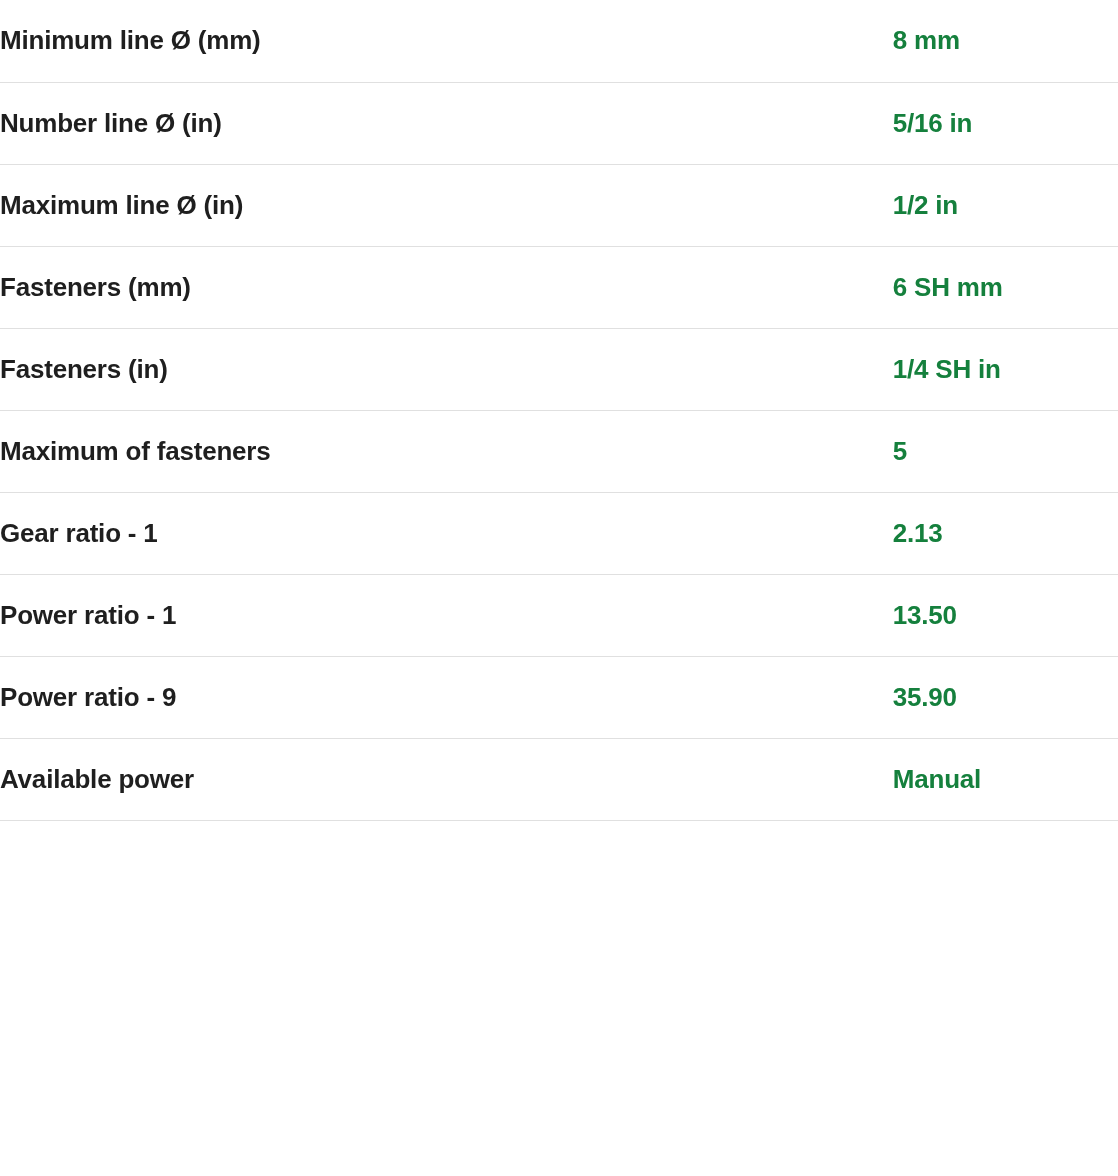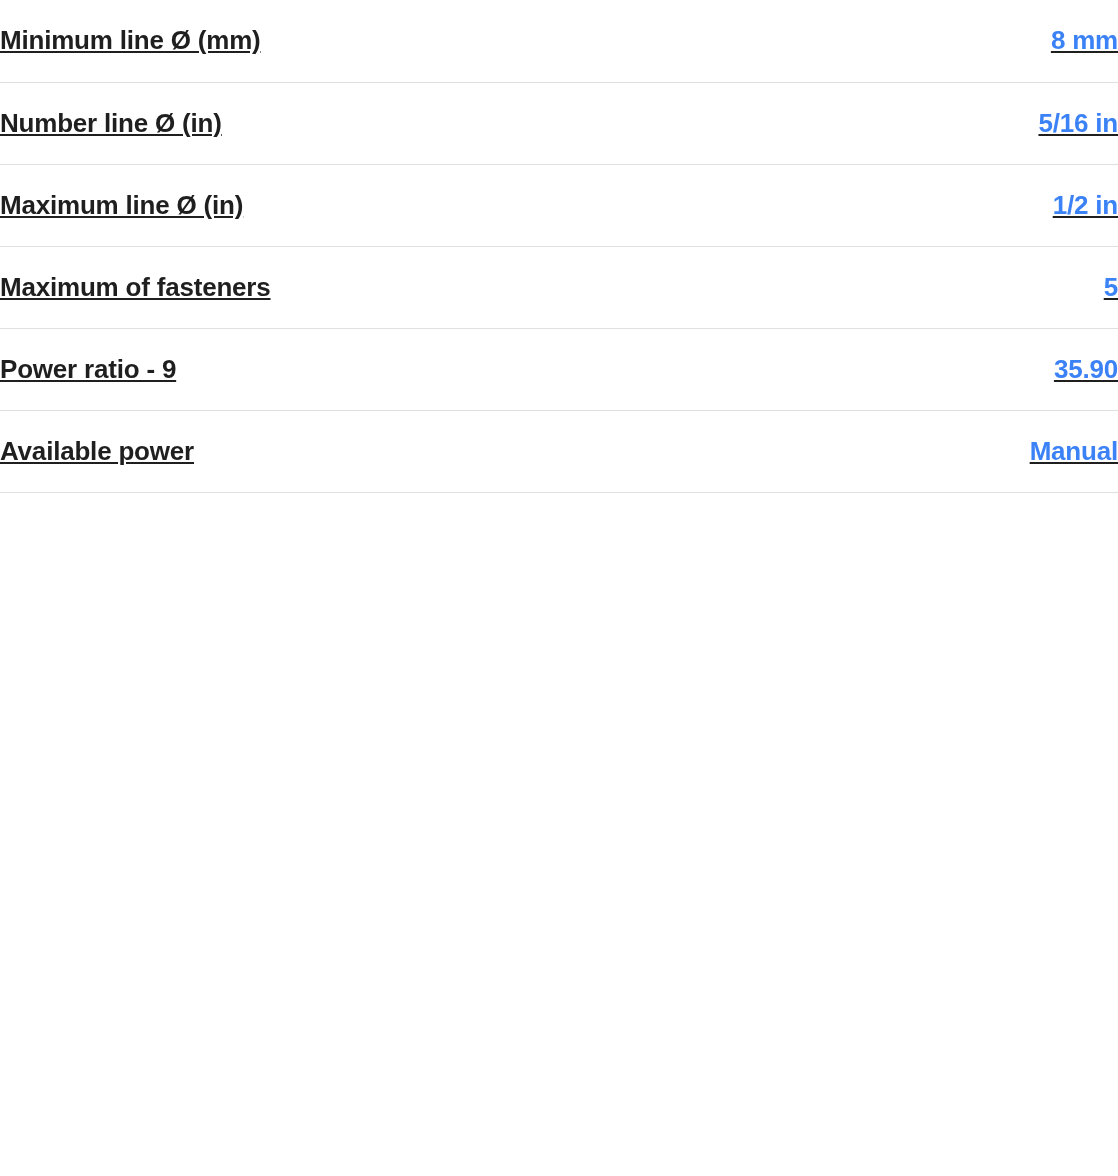--- a/index.html
+++ b/index.html
@@ -11,43 +11,41 @@
     width: 1118px;
     height: 1176px;
     font-family: "Liberation Sans", sans-serif;
     color: #1f1f1f;
     overflow: hidden;
   }
   .spec-table {
     width: 1118px;
     border-collapse: collapse;
     table-layout: fixed;
-    text-decoration: underline;
   }
   .spec-table tr {
     height: 82px;
   }
   .spec-table td {
     border-bottom: 1px solid #e0e0e0;
     font-size: 26px;
     font-weight: bold;
     letter-spacing: -0.2px;
     vertical-align: middle;
     padding: 0;
   }
   .cell-label {
     padding-left: 16px;
     width: 880px;
     color: #1f1f1f;
   }
   .cell-value {
     width: 222px;
     padding-left: 0;
-    color: #3b82f6;
-    text-align: right;
+    color: #15803d;
   }
   .bottom-filler {
     height: 30px;
     background: #ffffff;
   }
 </style>
 </head>
 <body>
 
 <table class="spec-table">
@@ -58,22 +56,38 @@
     </tr>
     <tr>
       <td class="cell-label">Number line Ø (in)</td>
       <td class="cell-value">5/16 in</td>
     </tr>
     <tr>
       <td class="cell-label">Maximum line Ø (in)</td>
       <td class="cell-value">1/2 in</td>
     </tr>
     <tr>
+      <td class="cell-label">Fasteners (mm)</td>
+      <td class="cell-value">6 SH mm</td>
+    </tr>
+    <tr>
+      <td class="cell-label">Fasteners (in)</td>
+      <td class="cell-value">1/4 SH in</td>
+    </tr>
+    <tr>
       <td class="cell-label">Maximum of fasteners</td>
       <td class="cell-value">5</td>
+    </tr>
+    <tr>
+      <td class="cell-label">Gear ratio - 1</td>
+      <td class="cell-value">2.13</td>
+    </tr>
+    <tr>
+      <td class="cell-label">Power ratio - 1</td>
+      <td class="cell-value">13.50</td>
     </tr>
     <tr>
       <td class="cell-label">Power ratio - 9</td>
       <td class="cell-value">35.90</td>
     </tr>
     <tr>
       <td class="cell-label">Available power</td>
       <td class="cell-value">Manual</td>
     </tr>
   </tbody>

